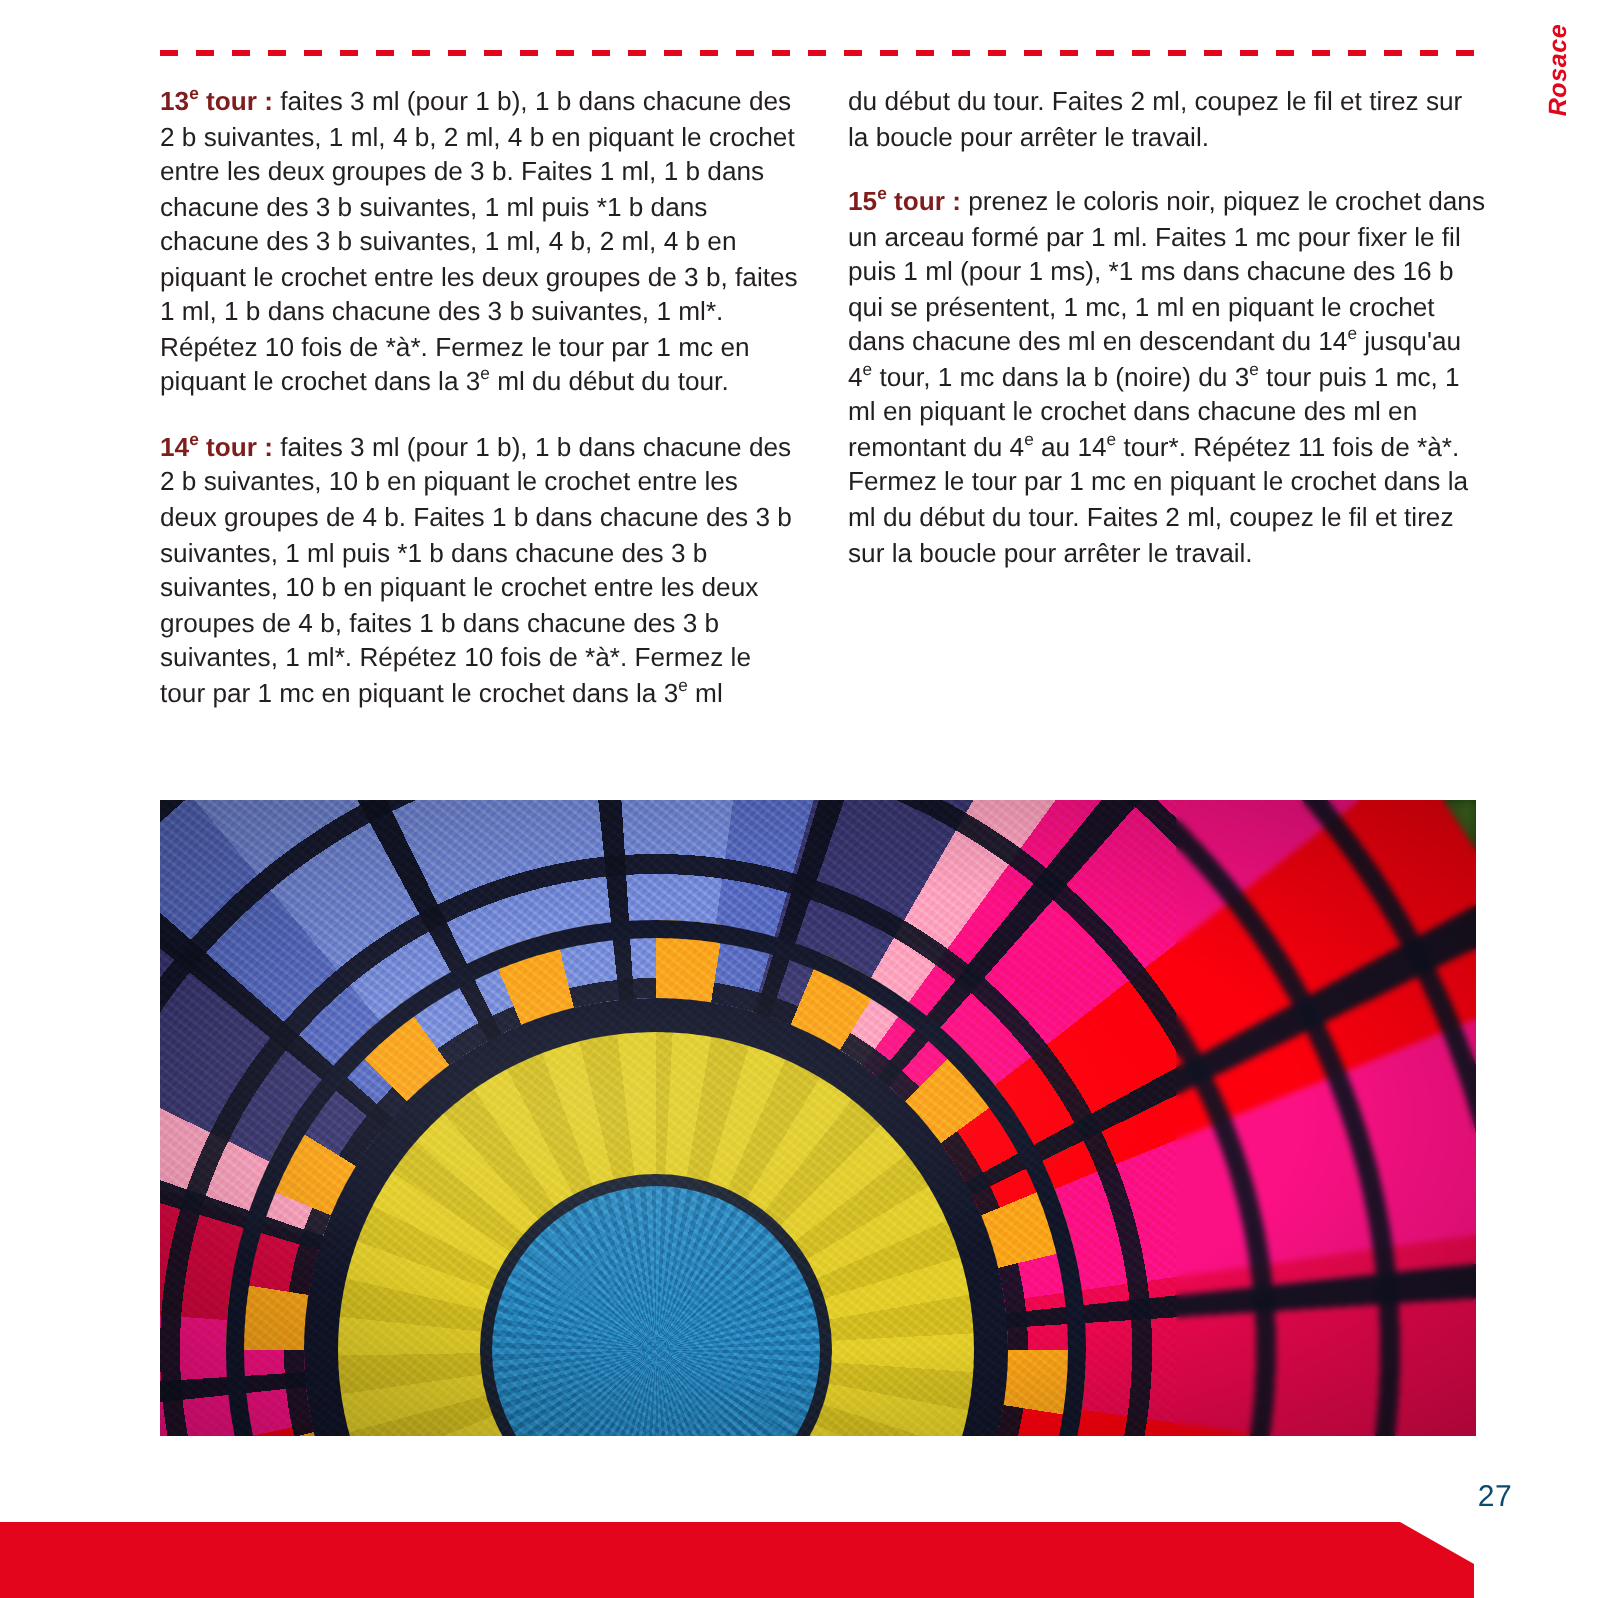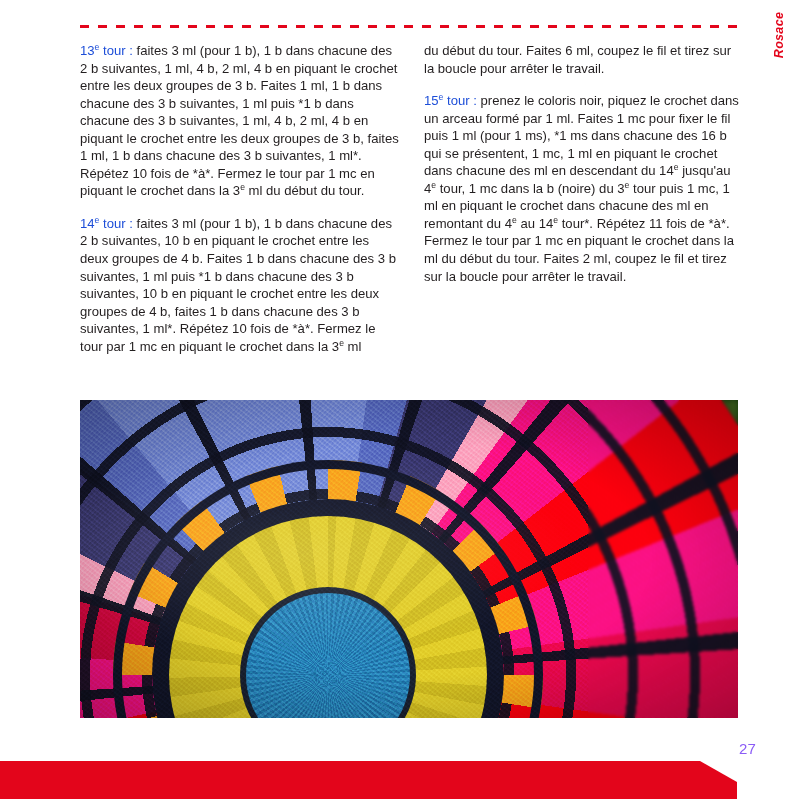--- a/index.html
+++ b/index.html
@@ -76,22 +76,22 @@
     margin: 0 0 15px 0;
     font-size: 13.1px;
     line-height: 17.55px;
     color: #231f20;
     text-align: left;
     hyphens: none;
   }
   .col p:last-child { margin-bottom: 0; }
 
   .round-label {
-    color: #1d4ed8;
-    font-weight: normal;
+    color: #7f1d1d;
+    font-weight: bold;
   }
   .round-label sup {
     font-size: 0.66em;
     vertical-align: super;
     line-height: 0;
   }
   .col sup {
     font-size: 0.66em;
     vertical-align: super;
     line-height: 0;
@@ -279,21 +279,21 @@
     width: 737px;
     height: 38px;
     background: #e3051b;
     clip-path: polygon(0 0, 700px 0, 737px 21px, 737px 38px, 0 38px);
   }
   .page-number {
     position: absolute;
     right: 44px;
     bottom: 42px;
     font-size: 15px;
-    color: #8b5cf6;
+    color: #0c4a6e;
     font-weight: normal;
     letter-spacing: .2px;
   }
 </style>
 </head>
 <body>
 
 <div class="page">
 
   <div class="top-rule"></div>
@@ -304,21 +304,21 @@
 
   <div class="columns">
 
     <div class="col">
       <p><span class="round-label"><span>13</span><sup>e</sup><span> tour :</span></span><span> faites 3 ml (pour 1 b), 1 b dans chacune des 2 b suivantes, 1 ml, 4 b, 2 ml, 4 b en piquant le crochet entre les deux groupes de 3 b. Faites 1 ml, 1 b dans chacune des 3 b suivantes, 1 ml puis *1 b dans chacune des 3 b suivantes, 1 ml, 4 b, 2 ml, 4 b en piquant le crochet entre les deux groupes de 3 b, faites 1 ml, 1 b dans chacune des 3 b suivantes, 1 ml*. Répétez 10 fois de *à*. Fermez le tour par 1 mc en piquant le crochet dans la 3</span><sup>e</sup><span> ml du début du tour.</span></p>
 
       <p><span class="round-label"><span>14</span><sup>e</sup><span> tour :</span></span><span> faites 3 ml (pour 1 b), 1 b dans chacune des 2 b suivantes, 10 b en piquant le crochet entre les deux groupes de 4 b. Faites 1 b dans chacune des 3 b suivantes, 1 ml puis *1 b dans chacune des 3 b suivantes, 10 b en piquant le crochet entre les deux groupes de 4 b, faites 1 b dans chacune des 3 b suivantes, 1 ml*. Répétez 10 fois de *à*. Fermez le tour par 1 mc en piquant le crochet dans la 3</span><sup>e</sup><span> ml</span></p>
     </div>
 
     <div class="col">
-      <p>du début du tour. Faites 6 ml, coupez le fil et tirez sur la boucle pour arrêter le travail.</p>
+      <p>du début du tour. Faites 2 ml, coupez le fil et tirez sur la boucle pour arrêter le travail.</p>
 
       <p><span class="round-label"><span>15</span><sup>e</sup><span> tour :</span></span><span> prenez le coloris noir, piquez le crochet dans un arceau formé par 1 ml. Faites 1 mc pour fixer le fil puis 1 ml (pour 1 ms), *1 ms dans chacune des 16 b qui se présentent, 1 mc, 1 ml en piquant le crochet dans chacune des ml en descendant du 14</span><sup>e</sup><span> jusqu'au 4</span><sup>e</sup><span> tour, 1 mc dans la b (noire) du 3</span><sup>e</sup><span> tour puis 1 mc, 1 ml en piquant le crochet dans chacune des ml en remontant du 4</span><sup>e</sup><span> au 14</span><sup>e</sup><span> tour*. Répétez 11 fois de *à*. Fermez le tour par 1 mc en piquant le crochet dans la ml du début du tour. Faites 2 ml, coupez le fil et tirez sur la boucle pour arrêter le travail.</span></p>
 
     </div>
 
   </div>
 
   <div class="photo-wrap">
     <div class="photo">
       <div class="grass"></div>

